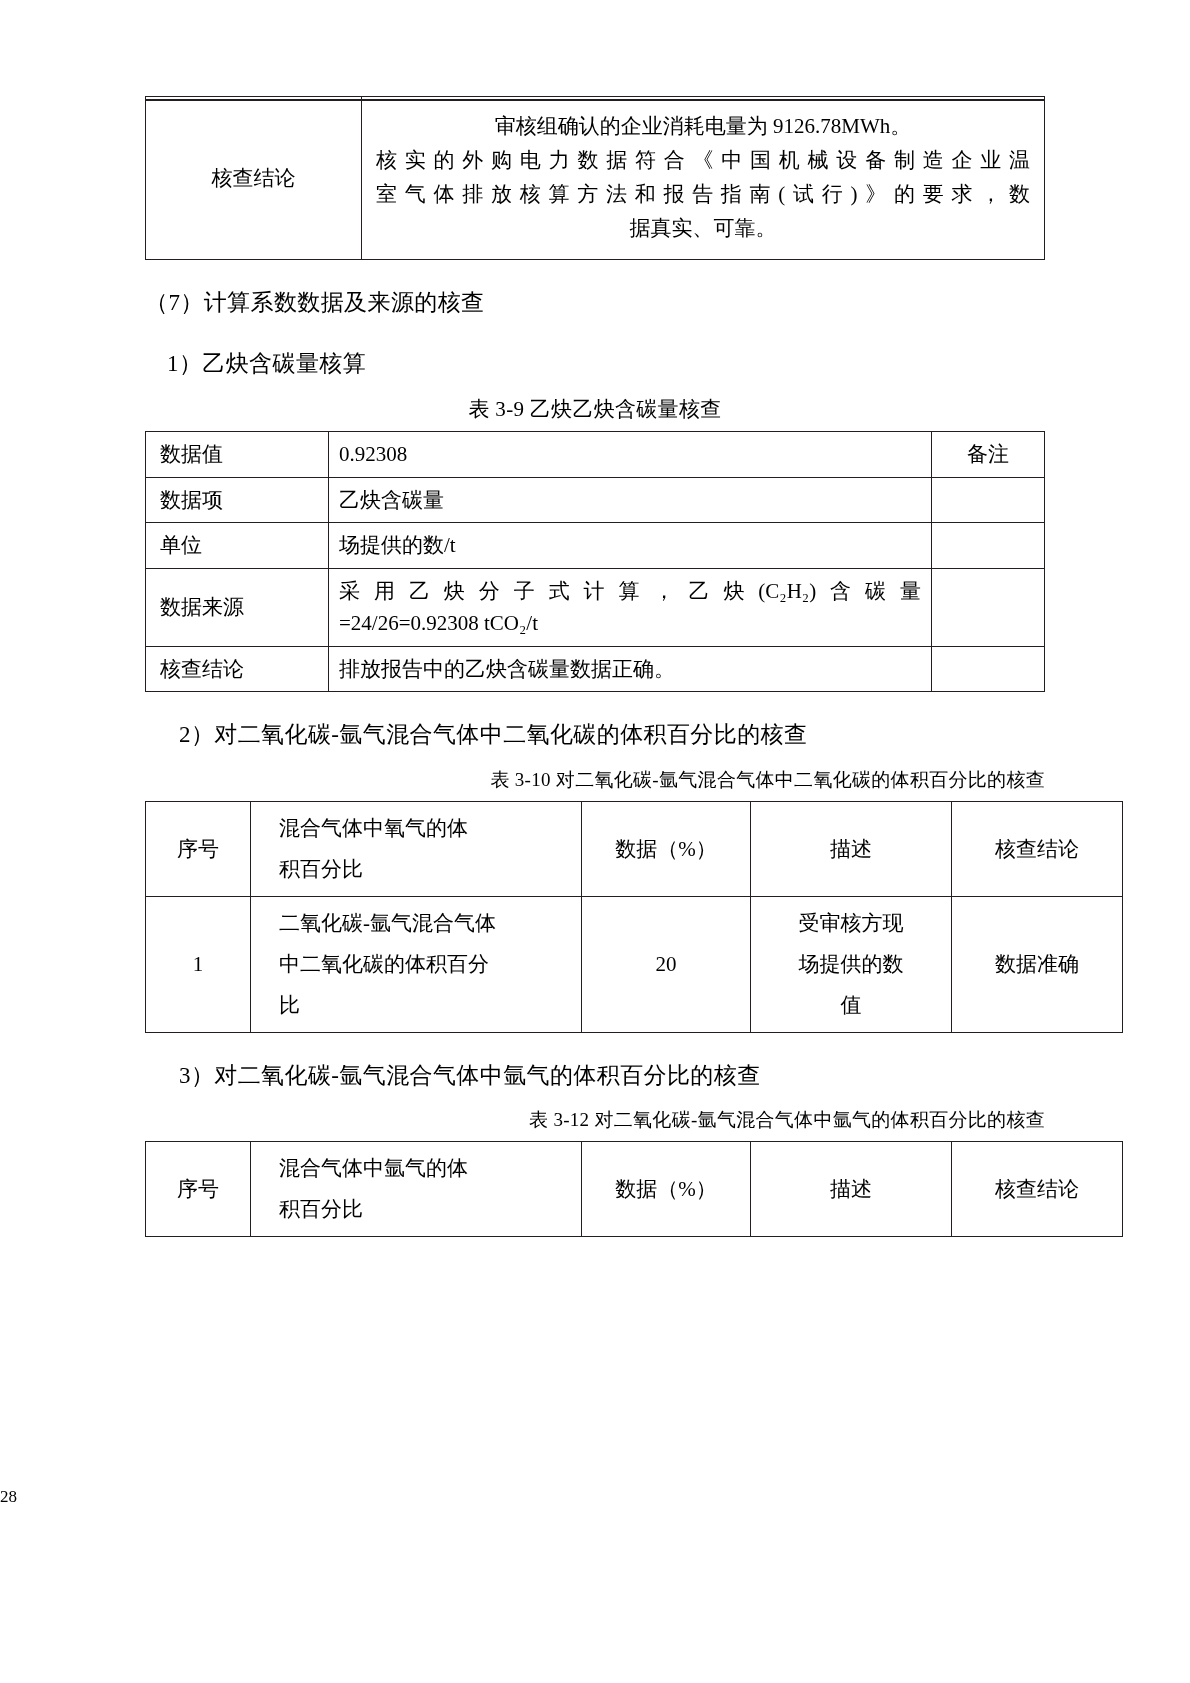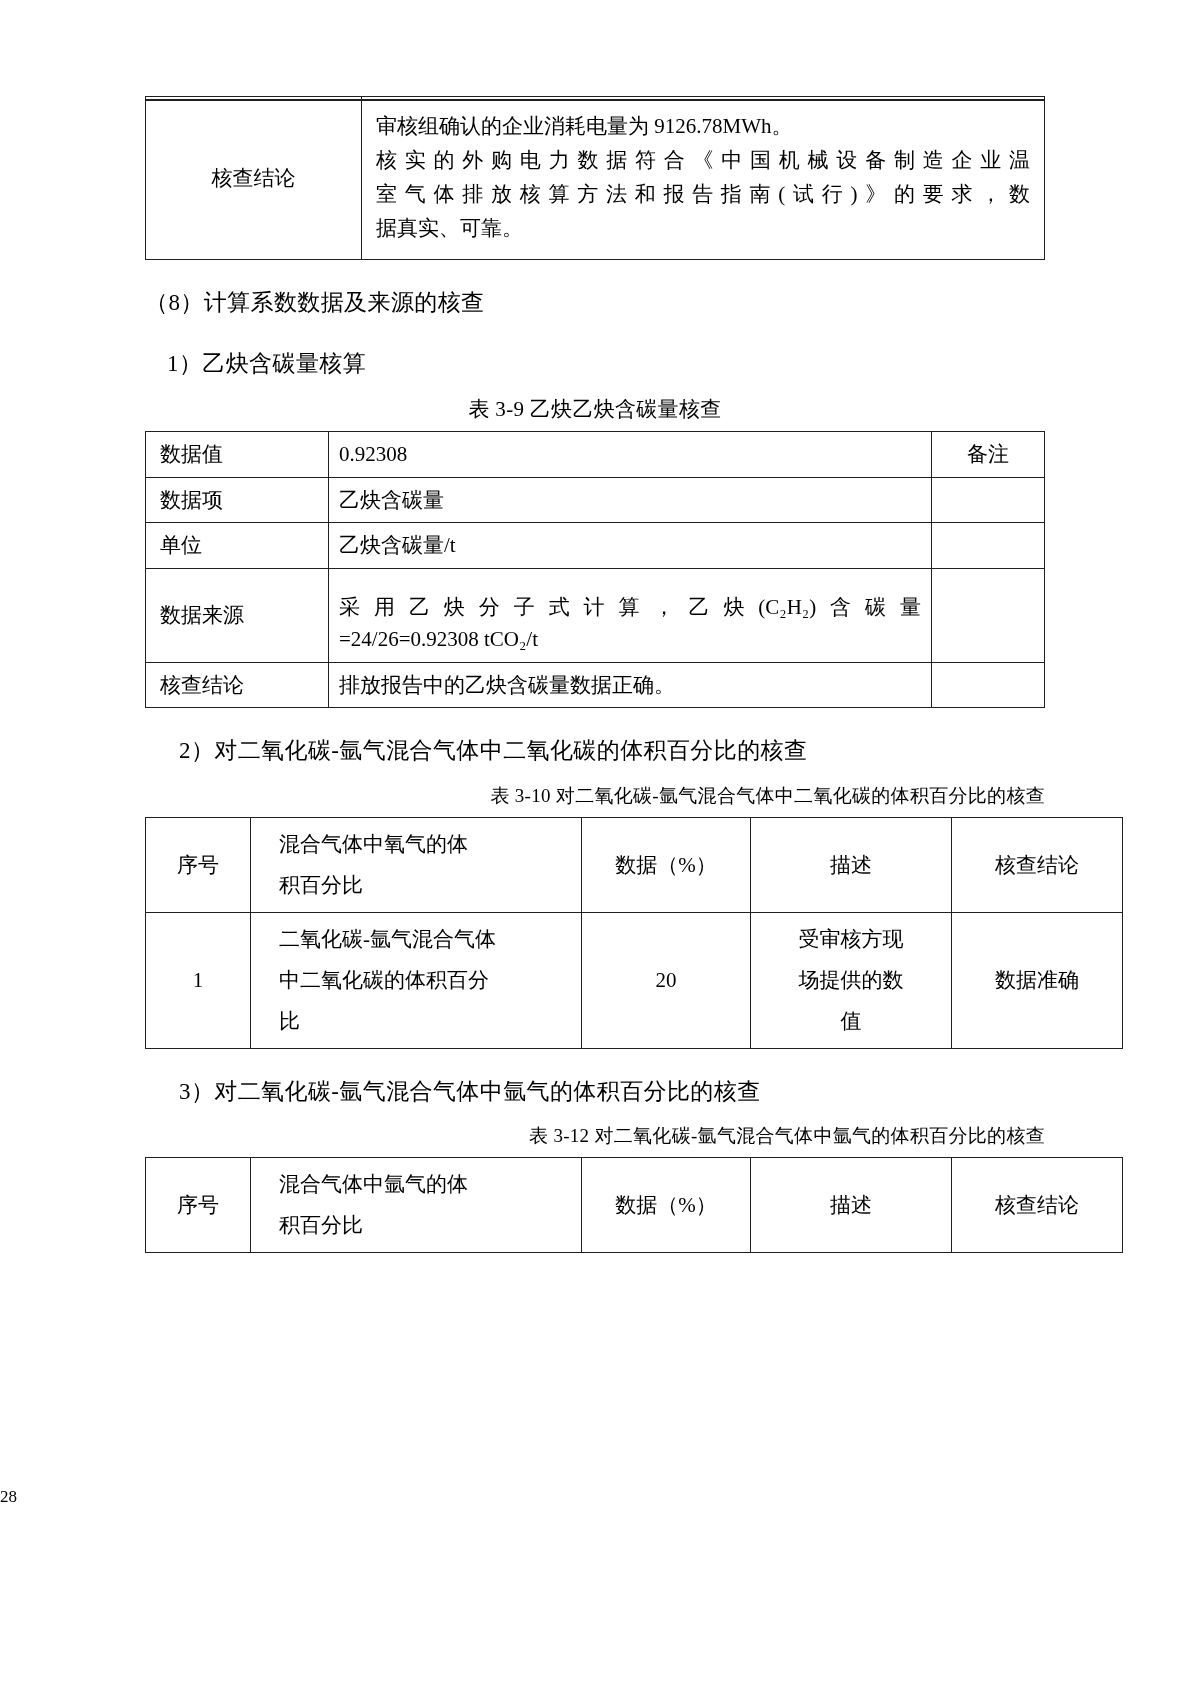--- a/index.html
+++ b/index.html
@@ -57,21 +57,21 @@
   }
   .tbl-conclusion td.body {
     padding: 12px 14px 14px 14px;
     line-height: 1.62;
   }
   .tbl-conclusion .line-justify {
     text-align: justify;
     text-align-last: justify;
   }
   .tbl-conclusion .line-last {
-    text-align: left;
+    text-align: center;
   }
 
   
   .para {
     font-size: 23px;
     margin: 26px 0 0 0;
     line-height: 1.5;
     letter-spacing: 0.4px;
   }
   .para.indent2 { padding-left: 22px; }
@@ -89,21 +89,20 @@
   }
 
   
   .tbl-39 td.c1 { width: 158px; text-align: left; padding-left: 14px; }
   .tbl-39 td.c2 { text-align: left; }
   .tbl-39 td.c3 { width: 92px; text-align: center; }
   .tbl-39 td.tall { height: 62px; }
   .tbl-39 .justify-line {
     text-align: justify;
     text-align-last: justify;
-    margin-top: 16px;
   }
 
   
   .tbl-wide td { text-align: center; }
   .tbl-wide td.seq { width: 84px; }
   .tbl-wide td.desc-col { width: 292px; text-align: left; padding-left: 28px; }
   .tbl-wide td.data-col { width: 148px; }
   .tbl-wide td.note-col { width: 180px; }
   .tbl-wide td.concl-col { width: 150px; }
   .tbl-wide td .ml { line-height: 1.95; }
@@ -134,41 +133,41 @@
         <td class="body">
           <div class="line-last">审核组确认的企业消耗电量为 9126.78MWh。</div>
           <div class="line-justify">核实的外购电力数据符合《中国机械设备制造企业温</div>
           <div class="line-justify">室气体排放核算方法和报告指南(试行)》的要求，数</div>
           <div class="line-last">据真实、可靠。</div>
         </td>
       </tr>
     </tbody>
       </table>
 
-    <p class="para">（8）计算系数数据及来源的核查</p>
+    <p class="para">（7）计算系数数据及来源的核查</p>
 
     <p class="para indent2">1）乙炔含碳量核算</p>
 
     <div class="table-caption">表 3-9  乙炔乙炔含碳量核查</div>
 
     <table class="doc tbl-39">
       <tbody>
           <tr>
         <td class="c1">数据值</td>
         <td class="c2">0.92308</td>
         <td class="c3">备注</td>
       </tr>
       <tr>
         <td class="c1">数据项</td>
         <td class="c2">乙炔含碳量</td>
         <td class="c3"></td>
       </tr>
       <tr>
         <td class="c1">单位</td>
-        <td class="c2">乙炔含碳量/t</td>
+        <td class="c2">场提供的数/t</td>
         <td class="c3"></td>
       </tr>
       <tr>
         <td class="c1 tall">数据来源</td>
         <td class="c2 tall">
           <div class="justify-line">采用乙炔分子式计算，乙炔(C₂H₂)含碳量</div>
           <div>=24/26=0.92308  tCO₂/t</div>
         </td>
         <td class="c3 tall"></td>
       </tr>

